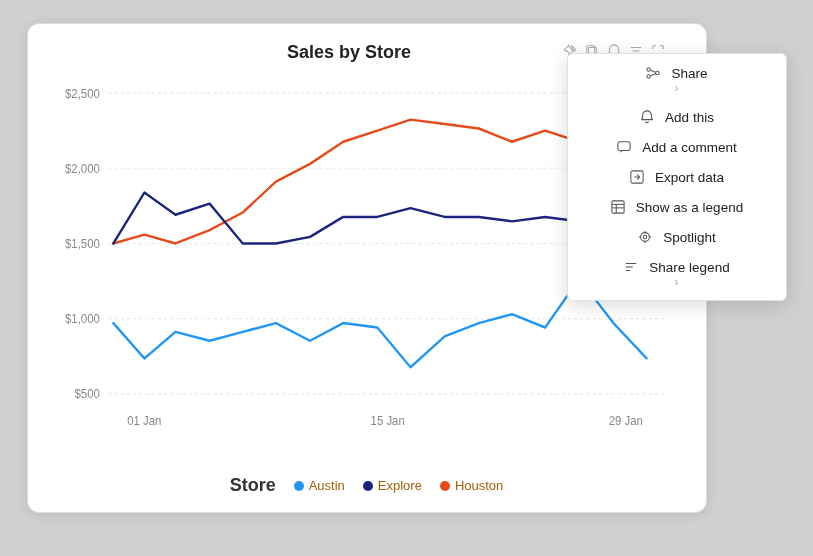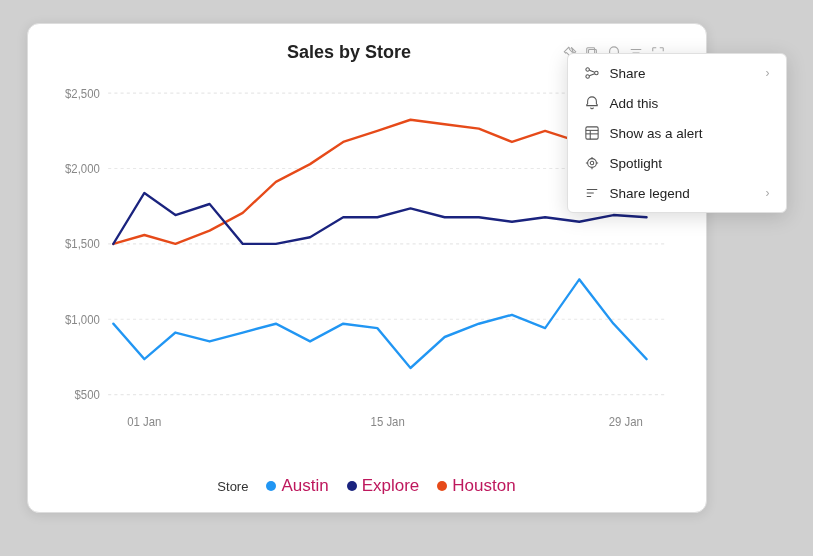--- a/index.html
+++ b/index.html
@@ -26,21 +26,21 @@
       background: #fff;
       border-radius: 12px;
       border: 1px solid #ddd;
       box-shadow: 0 2px 12px rgba(0,0,0,0.10);
       padding: 18px 18px 12px 18px;
       display: flex;
       flex-direction: column;
     }
     .chart-header {
       display: flex;
-      align-items: flex-end;
+      align-items: center;
       justify-content: space-between;
       margin-bottom: 4px;
     }
     .chart-title {
       font-size: 18px;
       font-weight: 700;
       color: #222;
       text-align: center;
       flex: 1;
     }
@@ -80,26 +80,26 @@
       align-items: center;
       gap: 5px;
     }
     .legend-dot {
       width: 10px;
       height: 10px;
       border-radius: 50%;
       display: inline-block;
     }
     .legend-label {
-      font-size: 17px;
-      color: #be185d;
+      font-size: 13px;
+      color: #a16207;
     }
     .legend-store-label {
-      font-weight: 400;
-      font-size: 13px;
+      font-weight: 700;
+      font-size: 18px;
       color: #333;
     }
 
     
     .context-menu {
       position: absolute;
       right: 0;
       top: 30px;
       width: 220px;
       background: #fff;
@@ -110,20 +110,21 @@
       z-index: 10;
     }
     .menu-item {
       display: flex;
       align-items: center;
       justify-content: space-between;
       padding: 7px 16px;
       font-size: 13.5px;
       color: #222;
       cursor: pointer;
+      flex-direction: column;
     }
     .menu-item-left {
       display: flex;
       align-items: center;
       gap: 10px;
     }
     .menu-icon {
       width: 16px;
       height: 16px;
       display: flex;
@@ -257,34 +258,56 @@
       <div class="menu-item-left">
         <span class="menu-icon">
           <svg width="14" height="14" viewBox="0 0 16 16" fill="none">
               <path d="M8 1a5 5 0 00-5 5v3l-1 1v1h12v-1l-1-1V6a5 5 0 00-5-5zm-1.5 12a1.5 1.5 0 003 0" stroke="#555" stroke-width="1.2" fill="none"></path>
             </svg>
         </span>
         <span>Add this</span>
       </div>
     </div>
 
-
-
+    <div class="menu-item">
+      <div class="menu-item-left">
+        <span class="menu-icon">
+          <svg width="14" height="14" viewBox="0 0 16 16" fill="none">
+              <rect x="1" y="2" width="14" height="10" rx="2" stroke="#555" stroke-width="1.2"></rect>
+              <path d="M4 14l2-2" stroke="#555" stroke-width="1.2"></path>
+            </svg>
+        </span>
+        <span>Add a comment</span>
+      </div>
+    </div>
+
+
+    <div class="menu-item">
+      <div class="menu-item-left">
+        <span class="menu-icon">
+          <svg width="14" height="14" viewBox="0 0 16 16" fill="none">
+              <rect x="1" y="1" width="14" height="14" rx="2" stroke="#555" stroke-width="1.2"></rect>
+              <path d="M5 8h6M8 5l3 3-3 3" stroke="#555" stroke-width="1.2"></path>
+            </svg>
+        </span>
+        <span>Export data</span>
+      </div>
+    </div>
 
     <div class="menu-item">
       <div class="menu-item-left">
         <span class="menu-icon">
           <svg width="14" height="14" viewBox="0 0 16 16" fill="none">
               <rect x="1" y="1" width="14" height="14" rx="1.5" stroke="#555" stroke-width="1.2"></rect>
               <line x1="1" y1="5" x2="15" y2="5" stroke="#555" stroke-width="1.2"></line>
               <line x1="1" y1="9" x2="15" y2="9" stroke="#555" stroke-width="1.2"></line>
               <line x1="6" y1="5" x2="6" y2="15" stroke="#555" stroke-width="1.2"></line>
             </svg>
         </span>
-        <span>Show as a alert</span>
+        <span>Show as a legend</span>
       </div>
     </div>
 
     <div class="menu-item">
       <div class="menu-item-left">
         <span class="menu-icon">
           <svg width="14" height="14" viewBox="0 0 16 16" fill="none">
               <circle cx="8" cy="8" r="5" stroke="#555" stroke-width="1.2"></circle>
               <circle cx="8" cy="8" r="2" stroke="#555" stroke-width="1.2"></circle>
               <line x1="8" y1="1" x2="8" y2="3" stroke="#555" stroke-width="1.2"></line>

